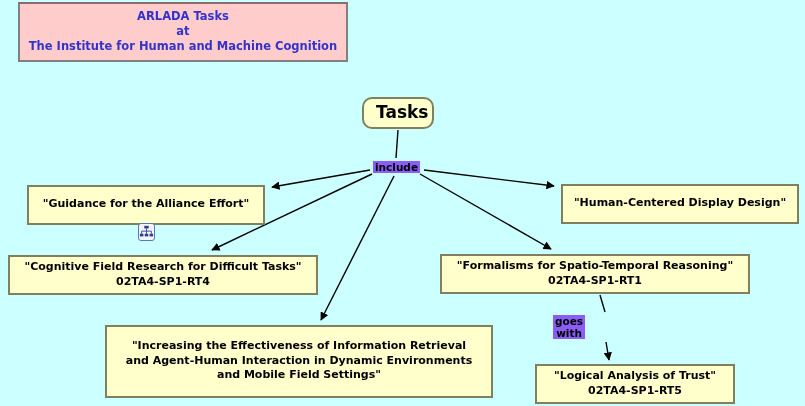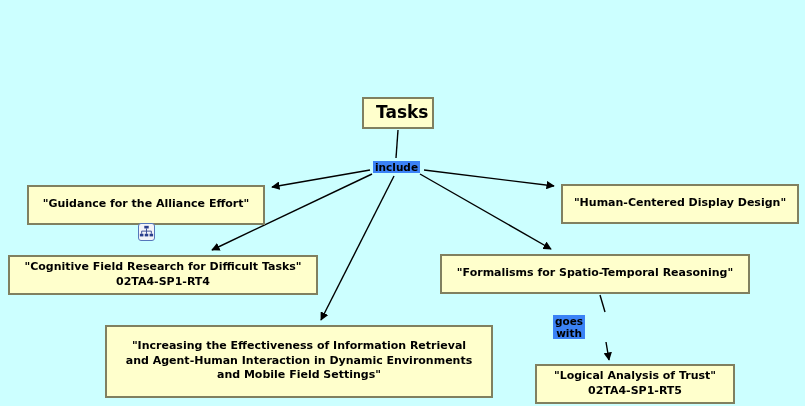--- a/index.html
+++ b/index.html
@@ -64,40 +64,41 @@
     flex-direction: column;
     justify-content: center;
   }
   .node .nline { display: block; white-space: nowrap; }
 
   .node.root {
     font-size: 17px;
     font-weight: bold;
     line-height: 22px;
     padding: 3px 12px 5px 12px;
+    border-radius: 10px;
   }
 
   
   #node-root        { left: 362px; top: 97px;  width: 72px;  height: 32px; }
   #node-guidance    { left: 27px;  top: 185px; width: 238px; height: 40px; }
   #node-display     { left: 561px; top: 184px; width: 238px; height: 40px; }
   #node-cognitive   { left: 8px;   top: 255px; width: 310px; height: 40px; }
   #node-formalisms  { left: 440px; top: 254px; width: 310px; height: 40px; }
   #node-increasing  { left: 105px; top: 325px; width: 388px; height: 73px; }
   #node-trust       { left: 535px; top: 364px; width: 200px; height: 40px; }
 
   
   .link-label {
     position: absolute;
     color: #000000;
     font-weight: bold;
     font-size: 10.5px;
     line-height: 12px;
     text-align: center;
-    background: #3b82f6;
+    background: #8b5cf6;
     white-space: nowrap;
     padding: 0 2px;
   }
   #link-include { left: 373px; top: 161px; }
   #link-goeswith { left: 553px; top: 315px; }
   #link-goeswith .gline { display: block; }
 
   
   .res-icon {
     position: absolute;
@@ -133,20 +134,25 @@
 
     <line x1="420" y1="174" x2="551" y2="249" stroke="#000000" stroke-width="1.4" marker-end="url(#arrow)"></line>
 
     <line x1="394" y1="176" x2="321" y2="320" stroke="#000000" stroke-width="1.4" marker-end="url(#arrow)"></line>
 
     <line x1="600" y1="295" x2="605" y2="312" stroke="#000000" stroke-width="1.4"></line>
 
     <line x1="606" y1="342" x2="609" y2="360" stroke="#000000" stroke-width="1.4" marker-end="url(#arrow)"></line>
   </svg>
 
+  <div class="title-box">
+    <span class="tline">ARLADA Tasks</span>
+    <span class="tline">at</span>
+    <span class="tline">The Institute for Human and Machine Cognition</span>
+  </div>
 
   <div class="node root" id="node-root">
     <span class="nline">Tasks</span>
   </div>
 
   <div class="node" id="node-guidance">
     <span class="nline">"Guidance for the Alliance Effort"</span>
   </div>
 
   <div class="res-icon">
@@ -167,20 +173,21 @@
     <span class="nline">"Human-Centered Display Design"</span>
   </div>
 
   <div class="node" id="node-cognitive">
     <span class="nline">"Cognitive Field Research for Difficult Tasks"</span>
     <span class="nline">02TA4-SP1-RT4</span>
   </div>
 
   <div class="node" id="node-formalisms">
     <span class="nline">"Formalisms for Spatio-Temporal Reasoning"</span>
+    <span class="nline">02TA4-SP1-RT1</span>
   </div>
 
   <div class="node" id="node-increasing">
     <span class="nline">"Increasing the Effectiveness of Information Retrieval</span>
     <span class="nline">and Agent-Human Interaction in Dynamic Environments</span>
     <span class="nline">and Mobile Field Settings"</span>
   </div>
 
   <div class="node" id="node-trust">
     <span class="nline">"Logical Analysis of Trust"</span>

